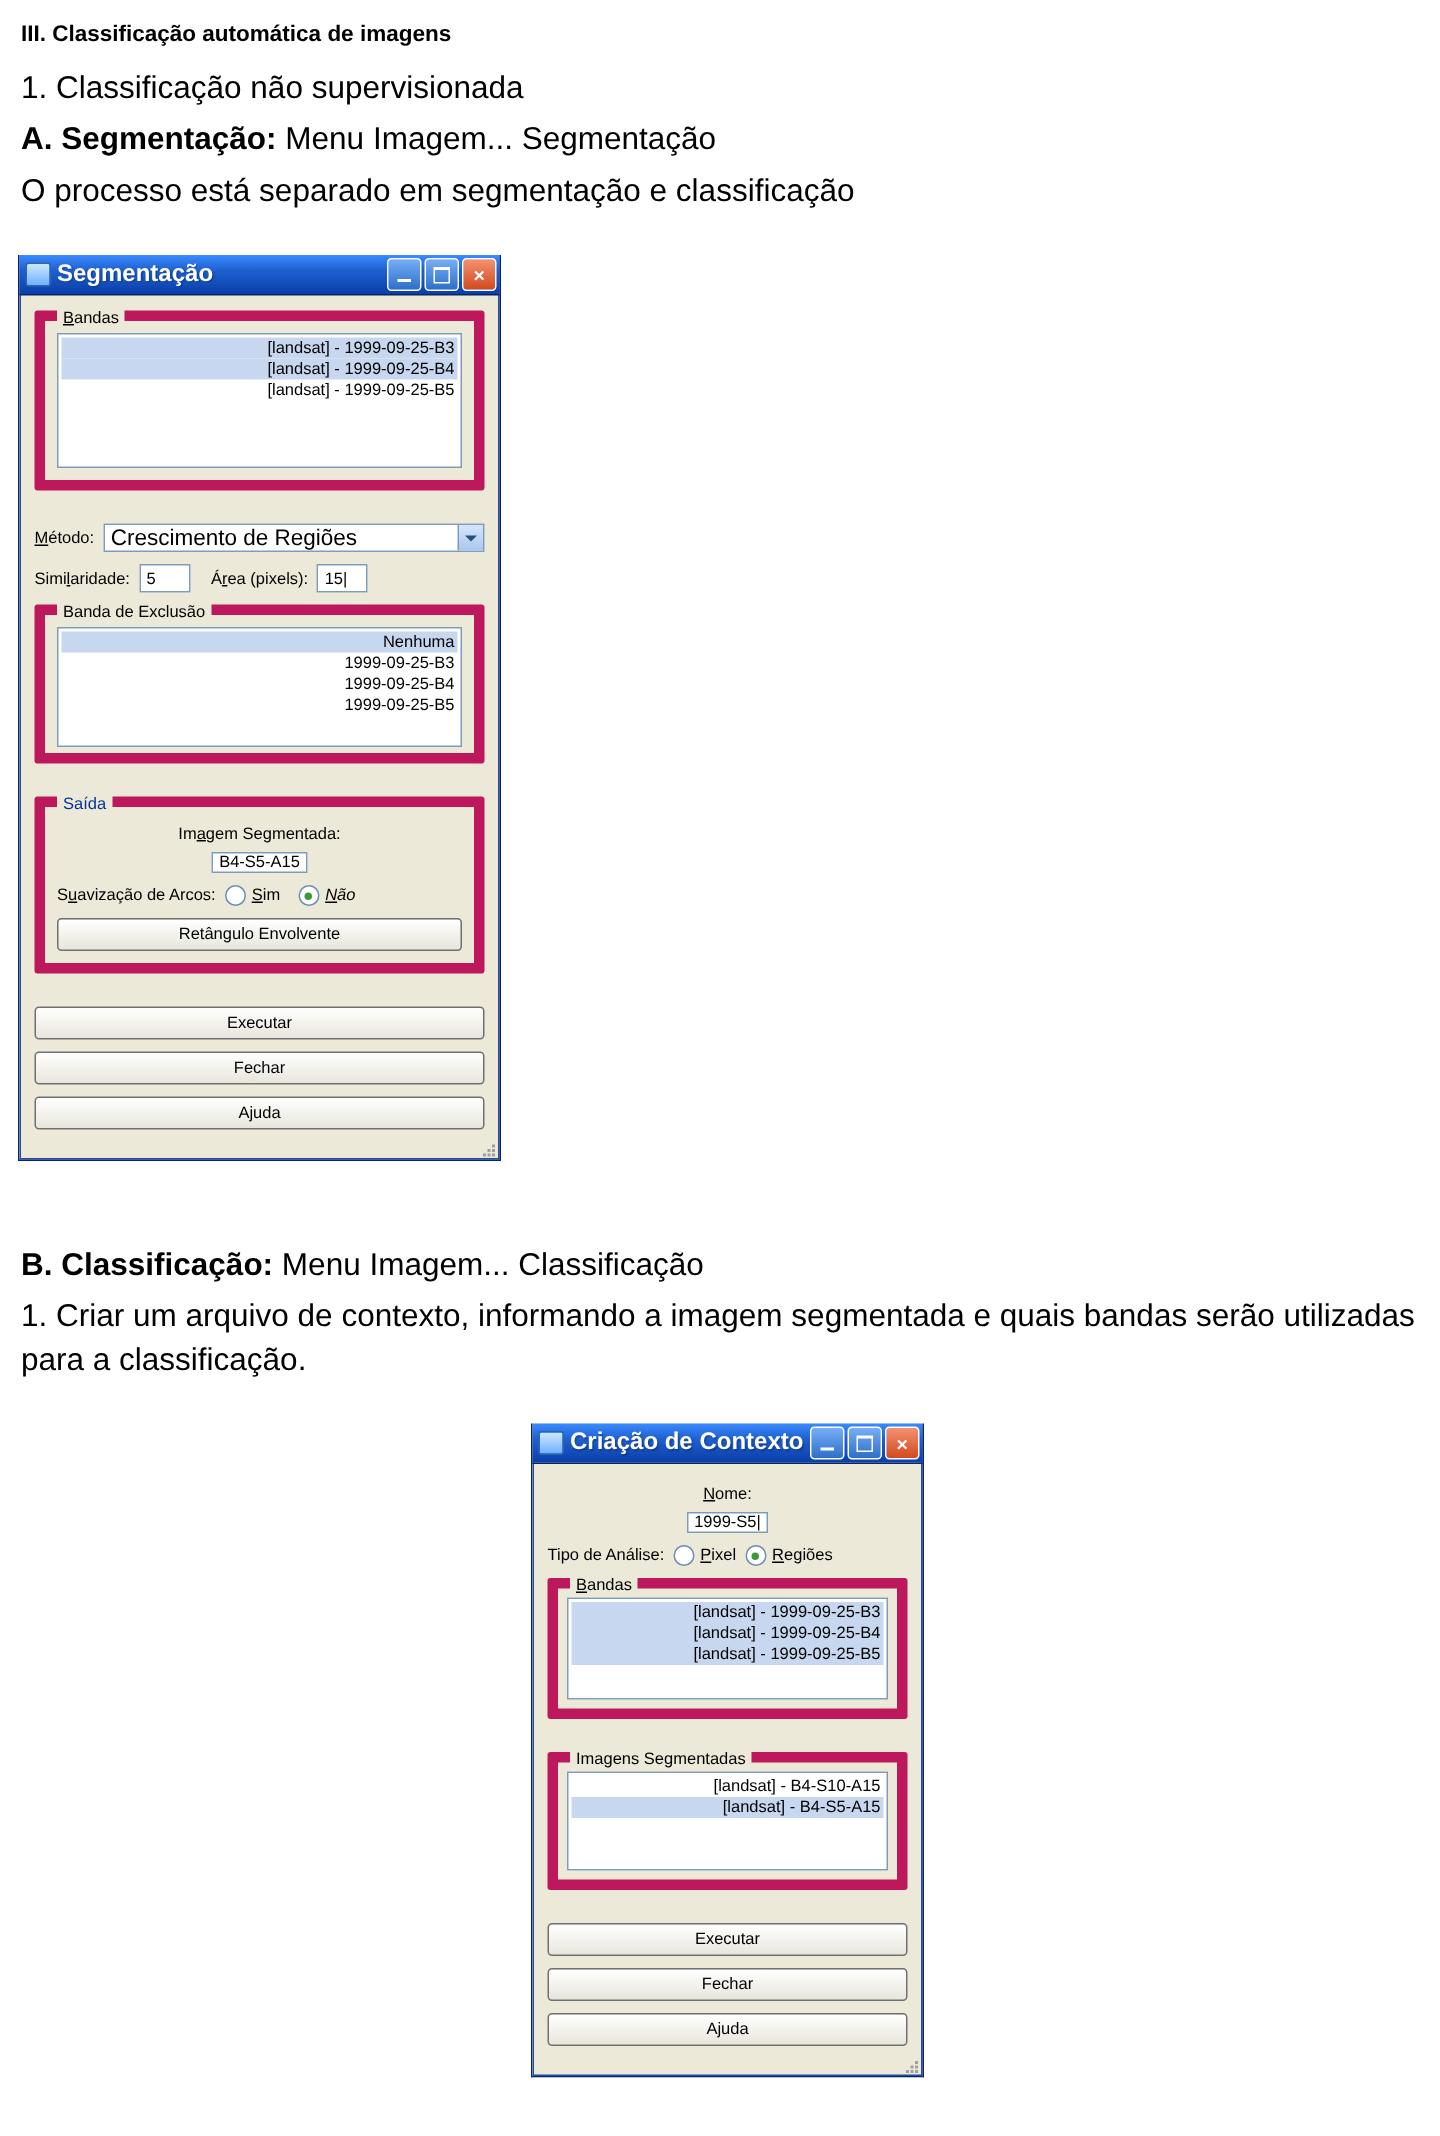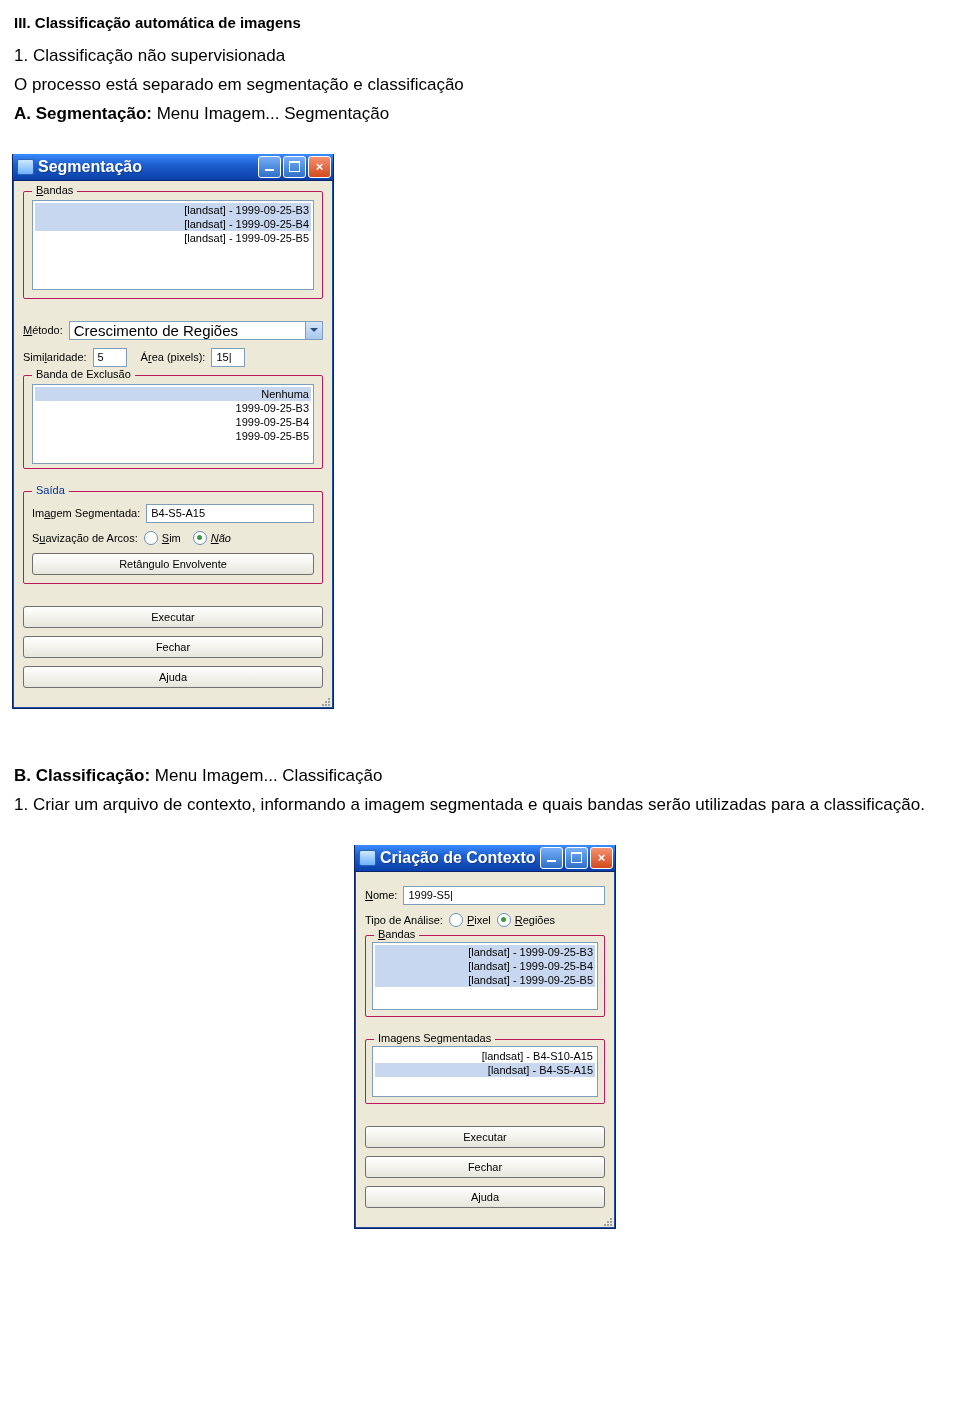--- a/index.html
+++ b/index.html
@@ -13,21 +13,21 @@
   }
   .page {
     padding: 14px 0 0 14px;
   }
   .doc-heading {
     font-weight: bold;
     font-size: 15px;
     margin-bottom: 14px;
   }
   .doc-text {
-    font-size: 17px;
+    font-size: 21px;
     line-height: 1.35;
     margin-bottom: 6px;
   }
   .doc-text-bold { font-weight: bold; }
   .gap-s { height: 8px; }
   .gap-m { height: 22px; }
   .gap-l { height: 56px; }
 
   
   .window {
@@ -77,21 +77,21 @@
   .title-btn.max { color: #fff; }
   .title-btn-line { width: 9px; height: 2px; background:#fff; margin-top:7px;}
   .title-btn-box { width: 9px; height: 8px; border:1px solid #fff; border-top-width:2px;}
   .title-btn-x { font-weight:bold; font-size:13px; line-height:1;}
 
   .body-pad {
     padding: 10px 10px 8px 10px;
   }
 
   .fieldset {
-    border: 1px solid #be185d;
+    border: 7px solid #be185d;
     border-radius: 2px;
     padding: 8px 8px 8px 8px;
     margin-bottom: 22px;
     position: relative;
   }
   .fieldset > .legend {
     position: absolute;
     top: -8px; left: 8px;
     background: #ece9d8;
     padding: 0 4px;
@@ -117,21 +117,21 @@
   .listbox.small { height: 68px; }
   .listbox .item {
     padding: 0 2px;
     line-height: 14px;
   }
   .listbox .item.sel {
     background: #c7d7ef;
   }
 
   .row { display:flex; align-items:center; gap:6px; margin-top:8px;}
-  .row.tight { margin-top:4px; }
+  .row.tight { margin-top:4px;flex-direction:column; }
 
   .combo {
     display:flex; align-items:center;
     border:1px solid #7f9db9; background:#fff;
     height:19px; box-sizing:border-box;
   }
   .combo .txt { padding:0 4px; font-size:15px;}
   .combo .arr {
     width:16px; height:100%;
     margin-left:auto;
@@ -186,24 +186,24 @@
   }
 
 </style>
 </head>
 <body>
 
 <div class="page">
   <div class="doc-heading">III. Classificação automática de imagens</div>
 
   <div class="doc-text">1. Classificação não supervisionada</div>
-  <div class="doc-text">O processo está separado em segmentação e classificação</div>
   <div class="doc-text">
     <span class="doc-text-bold">A. Segmentação:</span><span> Menu Imagem... Segmentação</span>
   </div>
+  <div class="doc-text">O processo está separado em segmentação e classificação</div>
 
   <div class="gap-m"></div>
 
   <div class="window win1">
     <div class="titlebar">
       <div class="title-icon"></div>
       <div class="title-text">Segmentação</div>
       <div class="title-btns">
         <div class="title-btn">
             <div class="title-btn-line"></div>
@@ -342,21 +342,21 @@
         </div>
         <div class="listbox small">
           <div class="item sel">[landsat] - 1999-09-25-B3</div>
           <div class="item sel">[landsat] - 1999-09-25-B4</div>
           <div class="item sel">[landsat] - 1999-09-25-B5</div>
         </div>
       </div>
 
       <div class="fieldset" style="padding:6px;">
         <div class="legend black">Imagens Segmentadas</div>
-        <div class="listbox" style="height:51px;">
+        <div class="listbox" style="height:66px;">
           <div class="item">[landsat] - B4-S10-A15</div>
           <div class="item sel">[landsat] - B4-S5-A15</div>
         </div>
       </div>
 
       <div class="button-row" style="justify-content:space-between;">
         <div class="btn" style="min-width:58px;">Executar</div>
         <div class="btn" style="min-width:58px;">Fechar</div>
         <div class="btn" style="min-width:58px;">Ajuda</div>
       </div>

